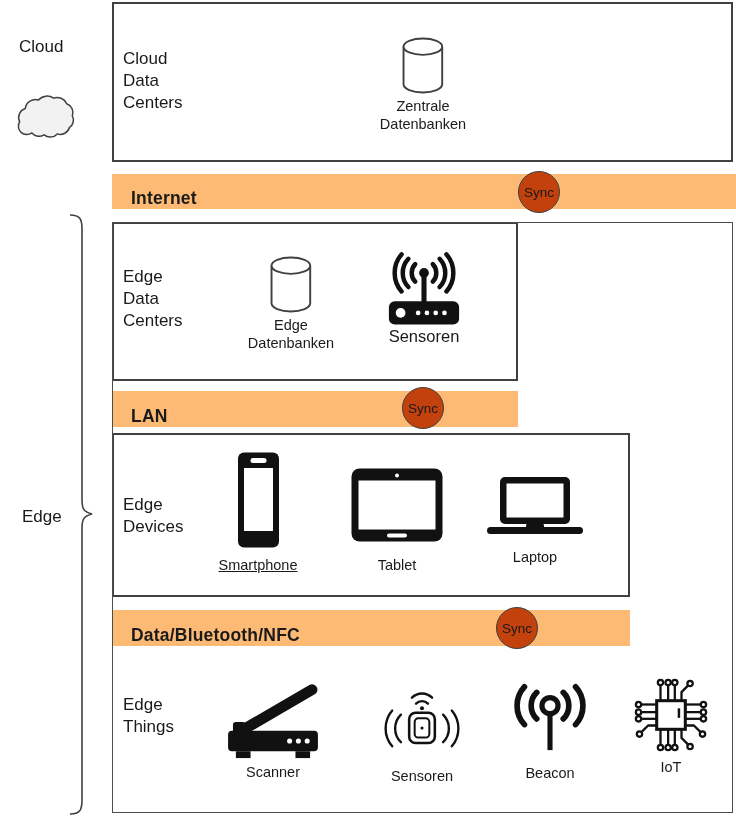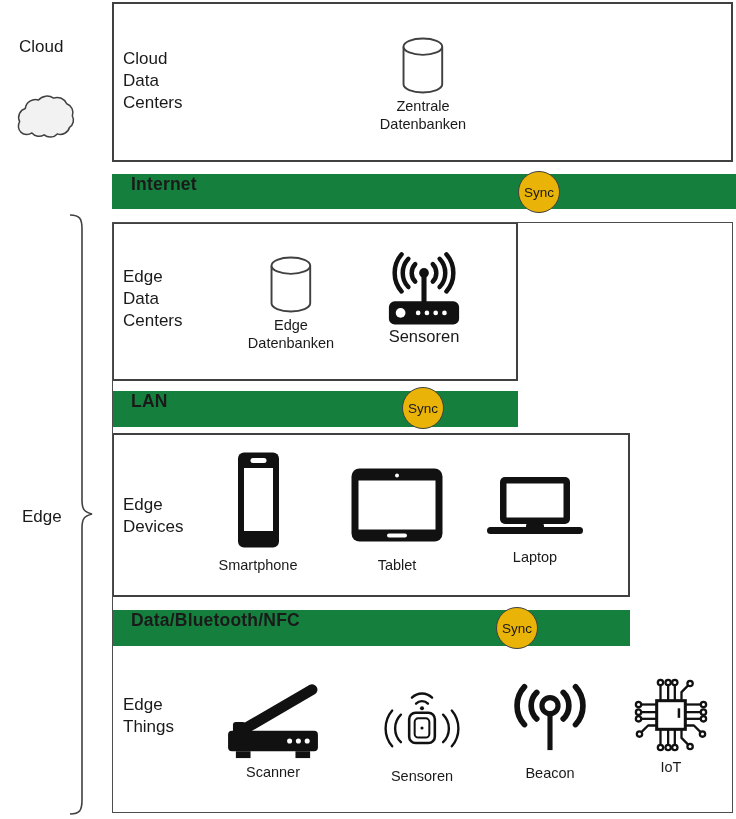--- a/index.html
+++ b/index.html
@@ -2,26 +2,26 @@
 <html><head>
 <meta charset="utf-8">
 <style>
   html,body{margin:0;padding:0;background:#fff;}
   #canvas{
     position:relative;width:736px;height:819px;background:#fff;
     font-family:"Liberation Sans","DejaVu Sans",sans-serif;color:#1a1a1a;overflow:hidden;
   }
   .box{position:absolute;background:#fff;border:2px solid #404040;box-sizing:border-box;}
   .outer-box{position:absolute;background:transparent;border:1.5px solid #4d4d4d;box-sizing:border-box;z-index:3;pointer-events:none;}
-  .bar{position:absolute;background:#15803d;z-index:2;display:flex;align-items:flex-start;box-sizing:border-box;}
+  .bar{position:absolute;background:#fdba74;z-index:2;display:flex;align-items:flex-end;box-sizing:border-box;}
   .bar-label{font-size:17.5px;font-weight:bold;padding-left:19px;letter-spacing:.2px;}
   .sec-label{position:absolute;font-size:17px;line-height:22px;white-space:pre-line;z-index:4;}
   .side-label{position:absolute;font-size:17px;z-index:4;}
   .sync{
-    position:absolute;width:42px;height:42px;border-radius:50%;background:#eab308;
+    position:absolute;width:42px;height:42px;border-radius:50%;background:#c2410c;
     border:1.3px solid #404040;display:flex;align-items:center;justify-content:center;
     font-size:13.5px;z-index:5;box-sizing:border-box;
   }
   .item{position:absolute;transform:translateX(-50%);display:flex;flex-direction:column;align-items:center;z-index:4;}
   .caption{font-size:14.5px;line-height:17.5px;text-align:center;white-space:pre-line;margin-top:3px;}
   .caption-lg{font-size:16.5px;}
   svg{display:block;}
 </style>
 </head>
 <body>
@@ -103,21 +103,21 @@
 
   <div class="box" style="left:112px;top:433px;width:518px;height:164px;"></div>
   <div class="sec-label" style="left:123px;top:494px;">Edge
 Devices</div>
   <div class="item" style="left:258px;top:452px;">
     <svg width="42" height="96" viewBox="0 0 42 96">
       <rect x="0.5" y="0.5" width="41" height="95" rx="6" fill="#111"></rect>
       <rect x="13" y="6" width="16" height="5" rx="2.5" fill="#fff"></rect>
       <rect x="6.5" y="16" width="29" height="63" fill="#fff"></rect>
     </svg>
-    <div class="caption" style="margin-top:9px;">Smartphone</div>
+    <div class="caption" style="margin-top:9px;text-decoration:underline;">Smartphone</div>
   </div>
   <div class="item" style="left:397px;top:468px;">
     <svg width="92" height="74" viewBox="0 0 92 74">
       <rect x="0.5" y="0.5" width="91" height="73" rx="8" fill="#111"></rect>
       <circle cx="46" cy="7.5" r="2" fill="#fff"></circle>
       <rect x="7.5" y="12.5" width="77" height="49" fill="#fff"></rect>
       <rect x="36" y="65.5" width="20" height="4" rx="2" fill="#fff"></rect>
     </svg>
     <div class="caption" style="margin-top:15px;">Tablet</div>
   </div>

